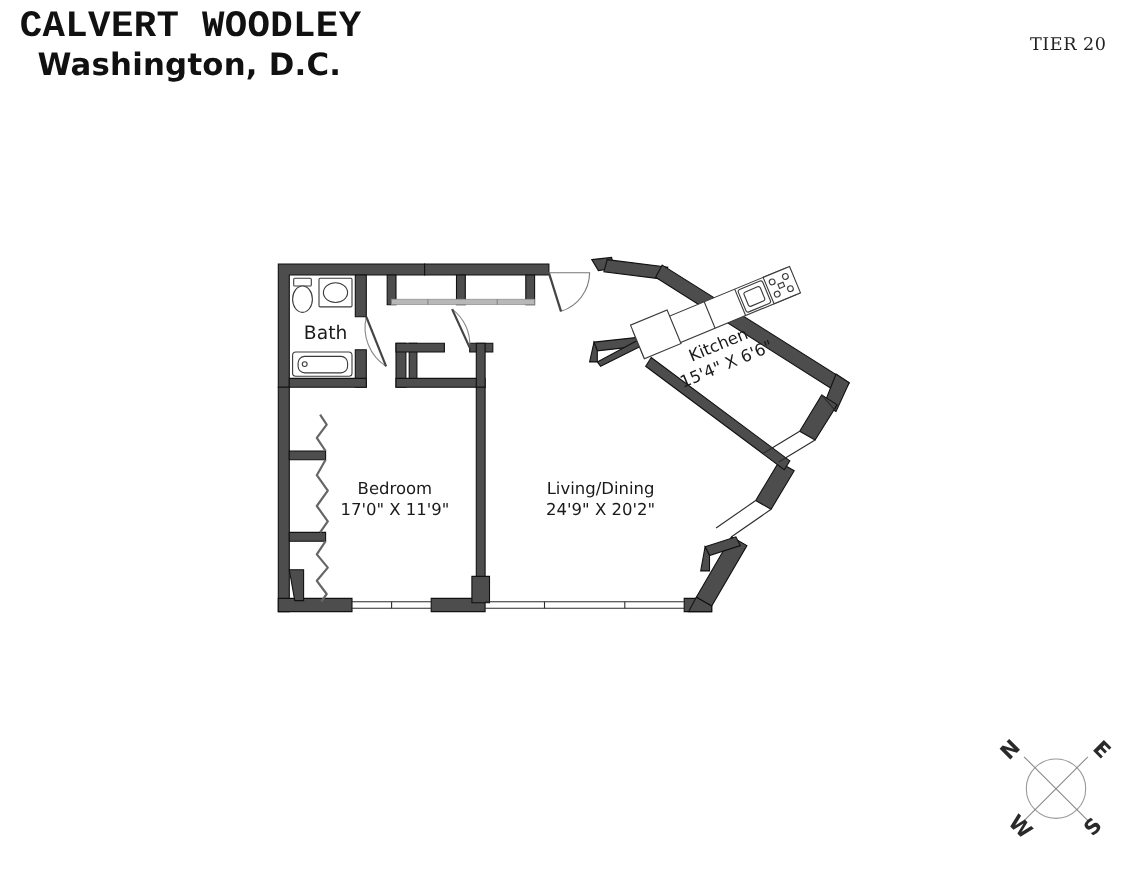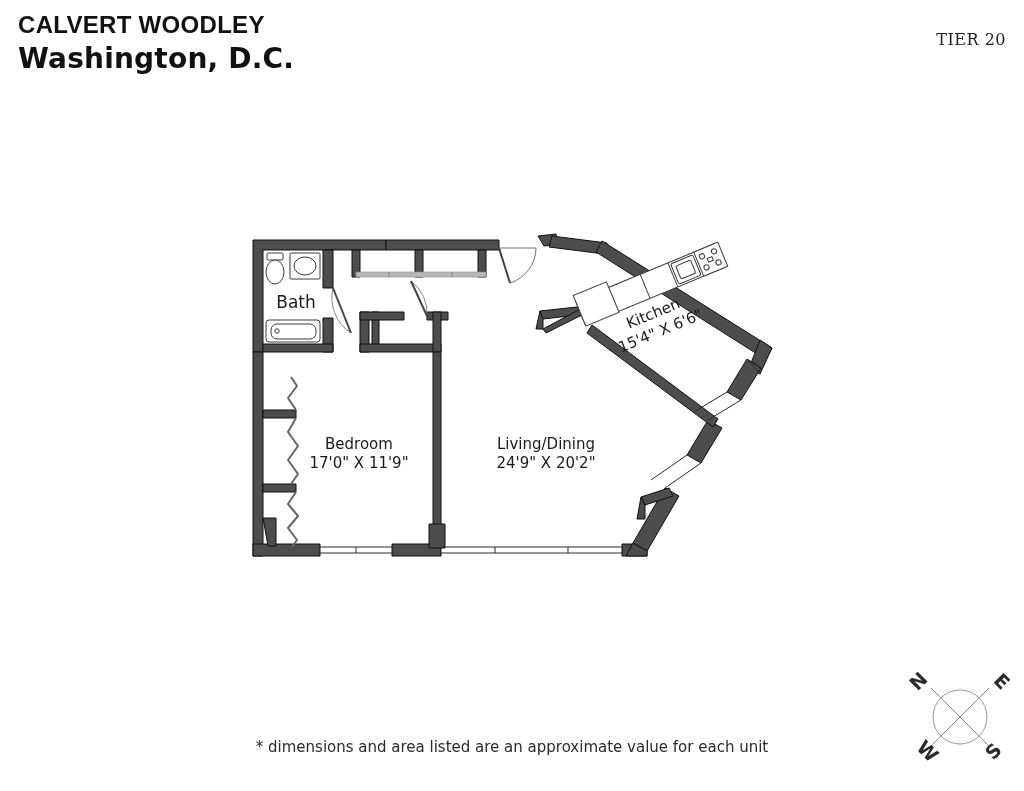--- a/index.html
+++ b/index.html
@@ -1,24 +1,24 @@
 <!DOCTYPE html>
 <html><head>
 <meta charset="utf-8">
 <style>
   html,body{margin:0;padding:0;background:#ffffff;}
   body{width:1024px;height:791px;position:relative;overflow:hidden;
        font-family:"DejaVu Sans","Liberation Sans",sans-serif;color:#1a1a1a;}
   #plan-root{position:absolute;inset:0;}
 
   .hdr{position:absolute;left:18px;top:8px;}
-  .hdr-line1{font-family:Liberation Sans, sans-serif;
-             font-weight:bold;font-size:24px;letter-spacing:.3px;line-height:34px;color:#111;}
+  .hdr-line1{font-family:Liberation Mono, monospace;
+             font-weight:bold;font-size:34px;letter-spacing:.3px;line-height:34px;color:#111;}
   .hdr-line2{font-family:"DejaVu Sans","Liberation Sans",sans-serif;
-             font-weight:bold;font-size:28px;letter-spacing:.2px;line-height:34px;color:#111;}
+             font-weight:bold;font-size:28px;letter-spacing:.2px;line-height:34px;color:#111;margin-left:16px;}
 
   .tier{position:absolute;right:18px;top:30px;
         font-family:"DejaVu Serif","Liberation Serif",serif;font-size:16px;color:#222;letter-spacing:.5px;}
 
   .footnote{position:absolute;left:0;right:0;top:738px;text-align:center;
             font-size:15px;color:#2b2b2b;}
 
   svg{display:block;}
   .plan-svg{position:absolute;left:0;top:0;}
   .compass-svg{position:absolute;left:905px;top:662px;}
@@ -214,14 +214,13 @@
   <svg class="compass-svg" width="110" height="110" viewBox="0 0 110 110">
     <circle cx="55" cy="55" r="27" fill="none" stroke="#9a9a9a" stroke-width="1"></circle>
     <line x1="26" y1="26" x2="84" y2="84" stroke="#8a8a8a" stroke-width="1"></line>
     <line x1="84" y1="26" x2="26" y2="84" stroke="#8a8a8a" stroke-width="1"></line>
     <text class="comp-lbl" x="18" y="24" text-anchor="middle" transform="rotate(-45 18 24)">N</text>
     <text class="comp-lbl" x="92" y="24" text-anchor="middle" transform="rotate(45 92 24)">E</text>
     <text class="comp-lbl" x="93" y="94" text-anchor="middle" transform="rotate(-45 93 94)">S</text>
     <text class="comp-lbl" x="18" y="94" text-anchor="middle" transform="rotate(45 18 94)">W</text>
   </svg>
 
-  <div class="footnote">* dimensions and area listed are an approximate value for each unit</div>
 </div>
 
 </body></html>

